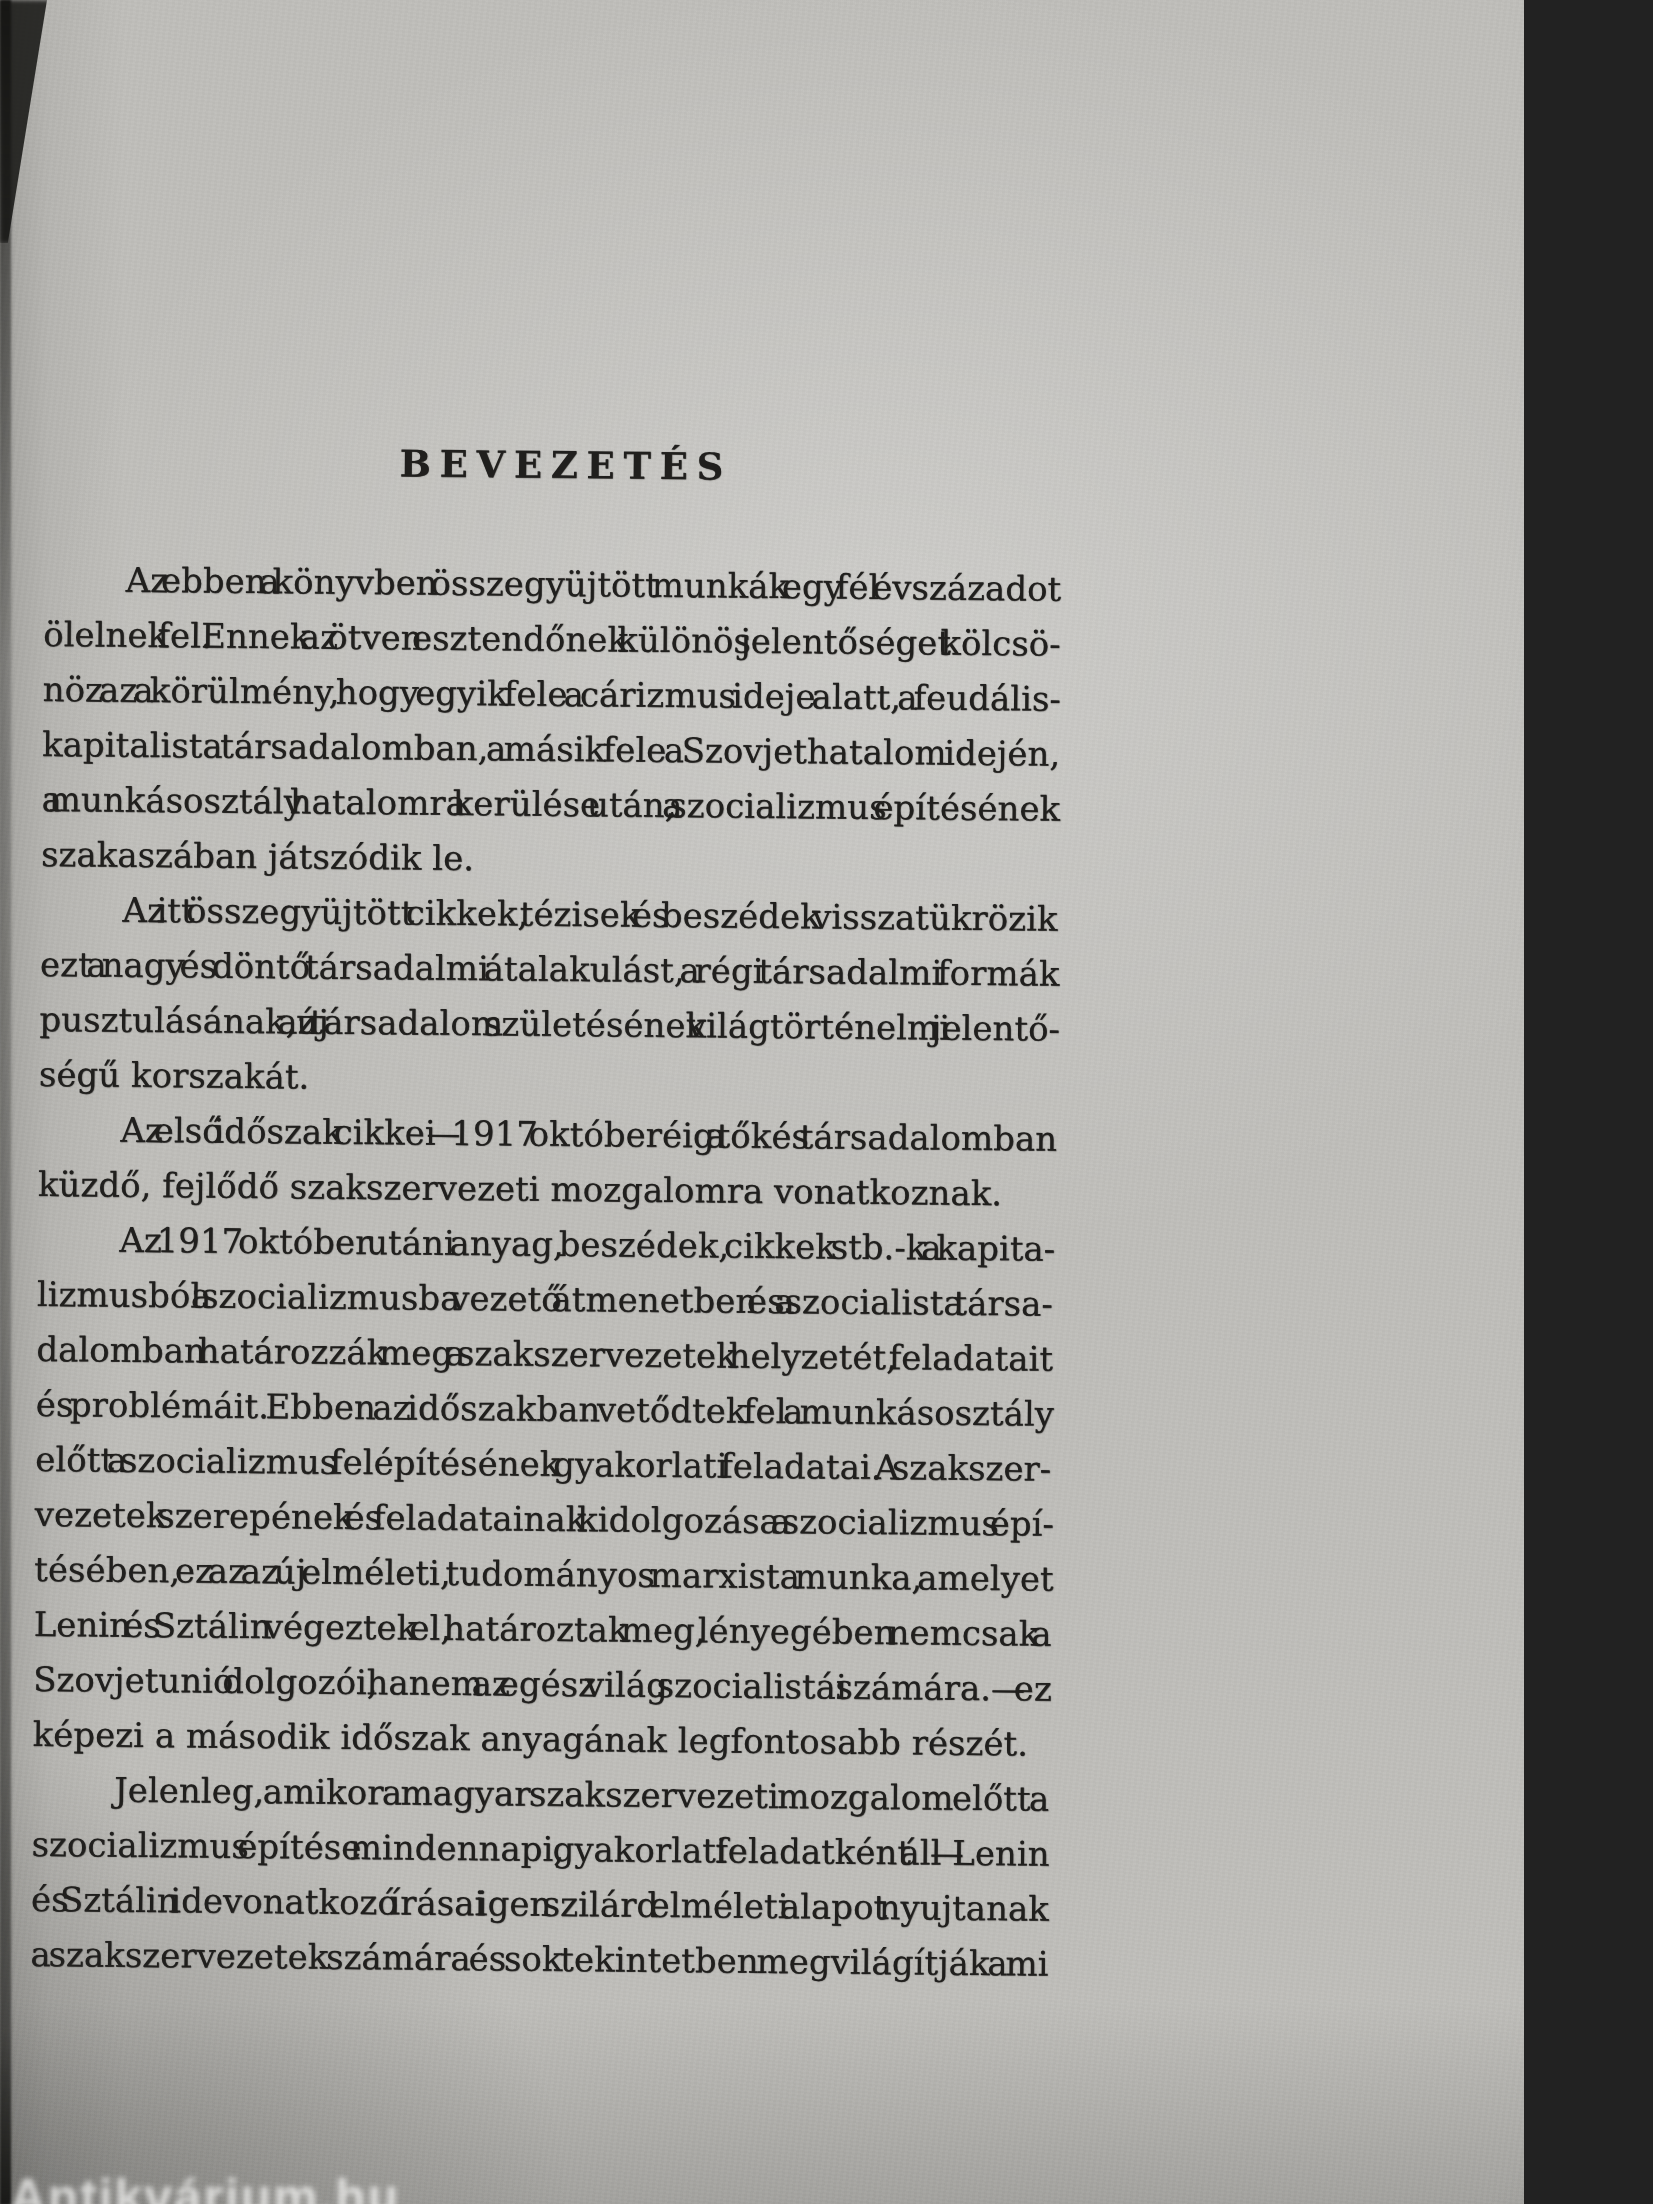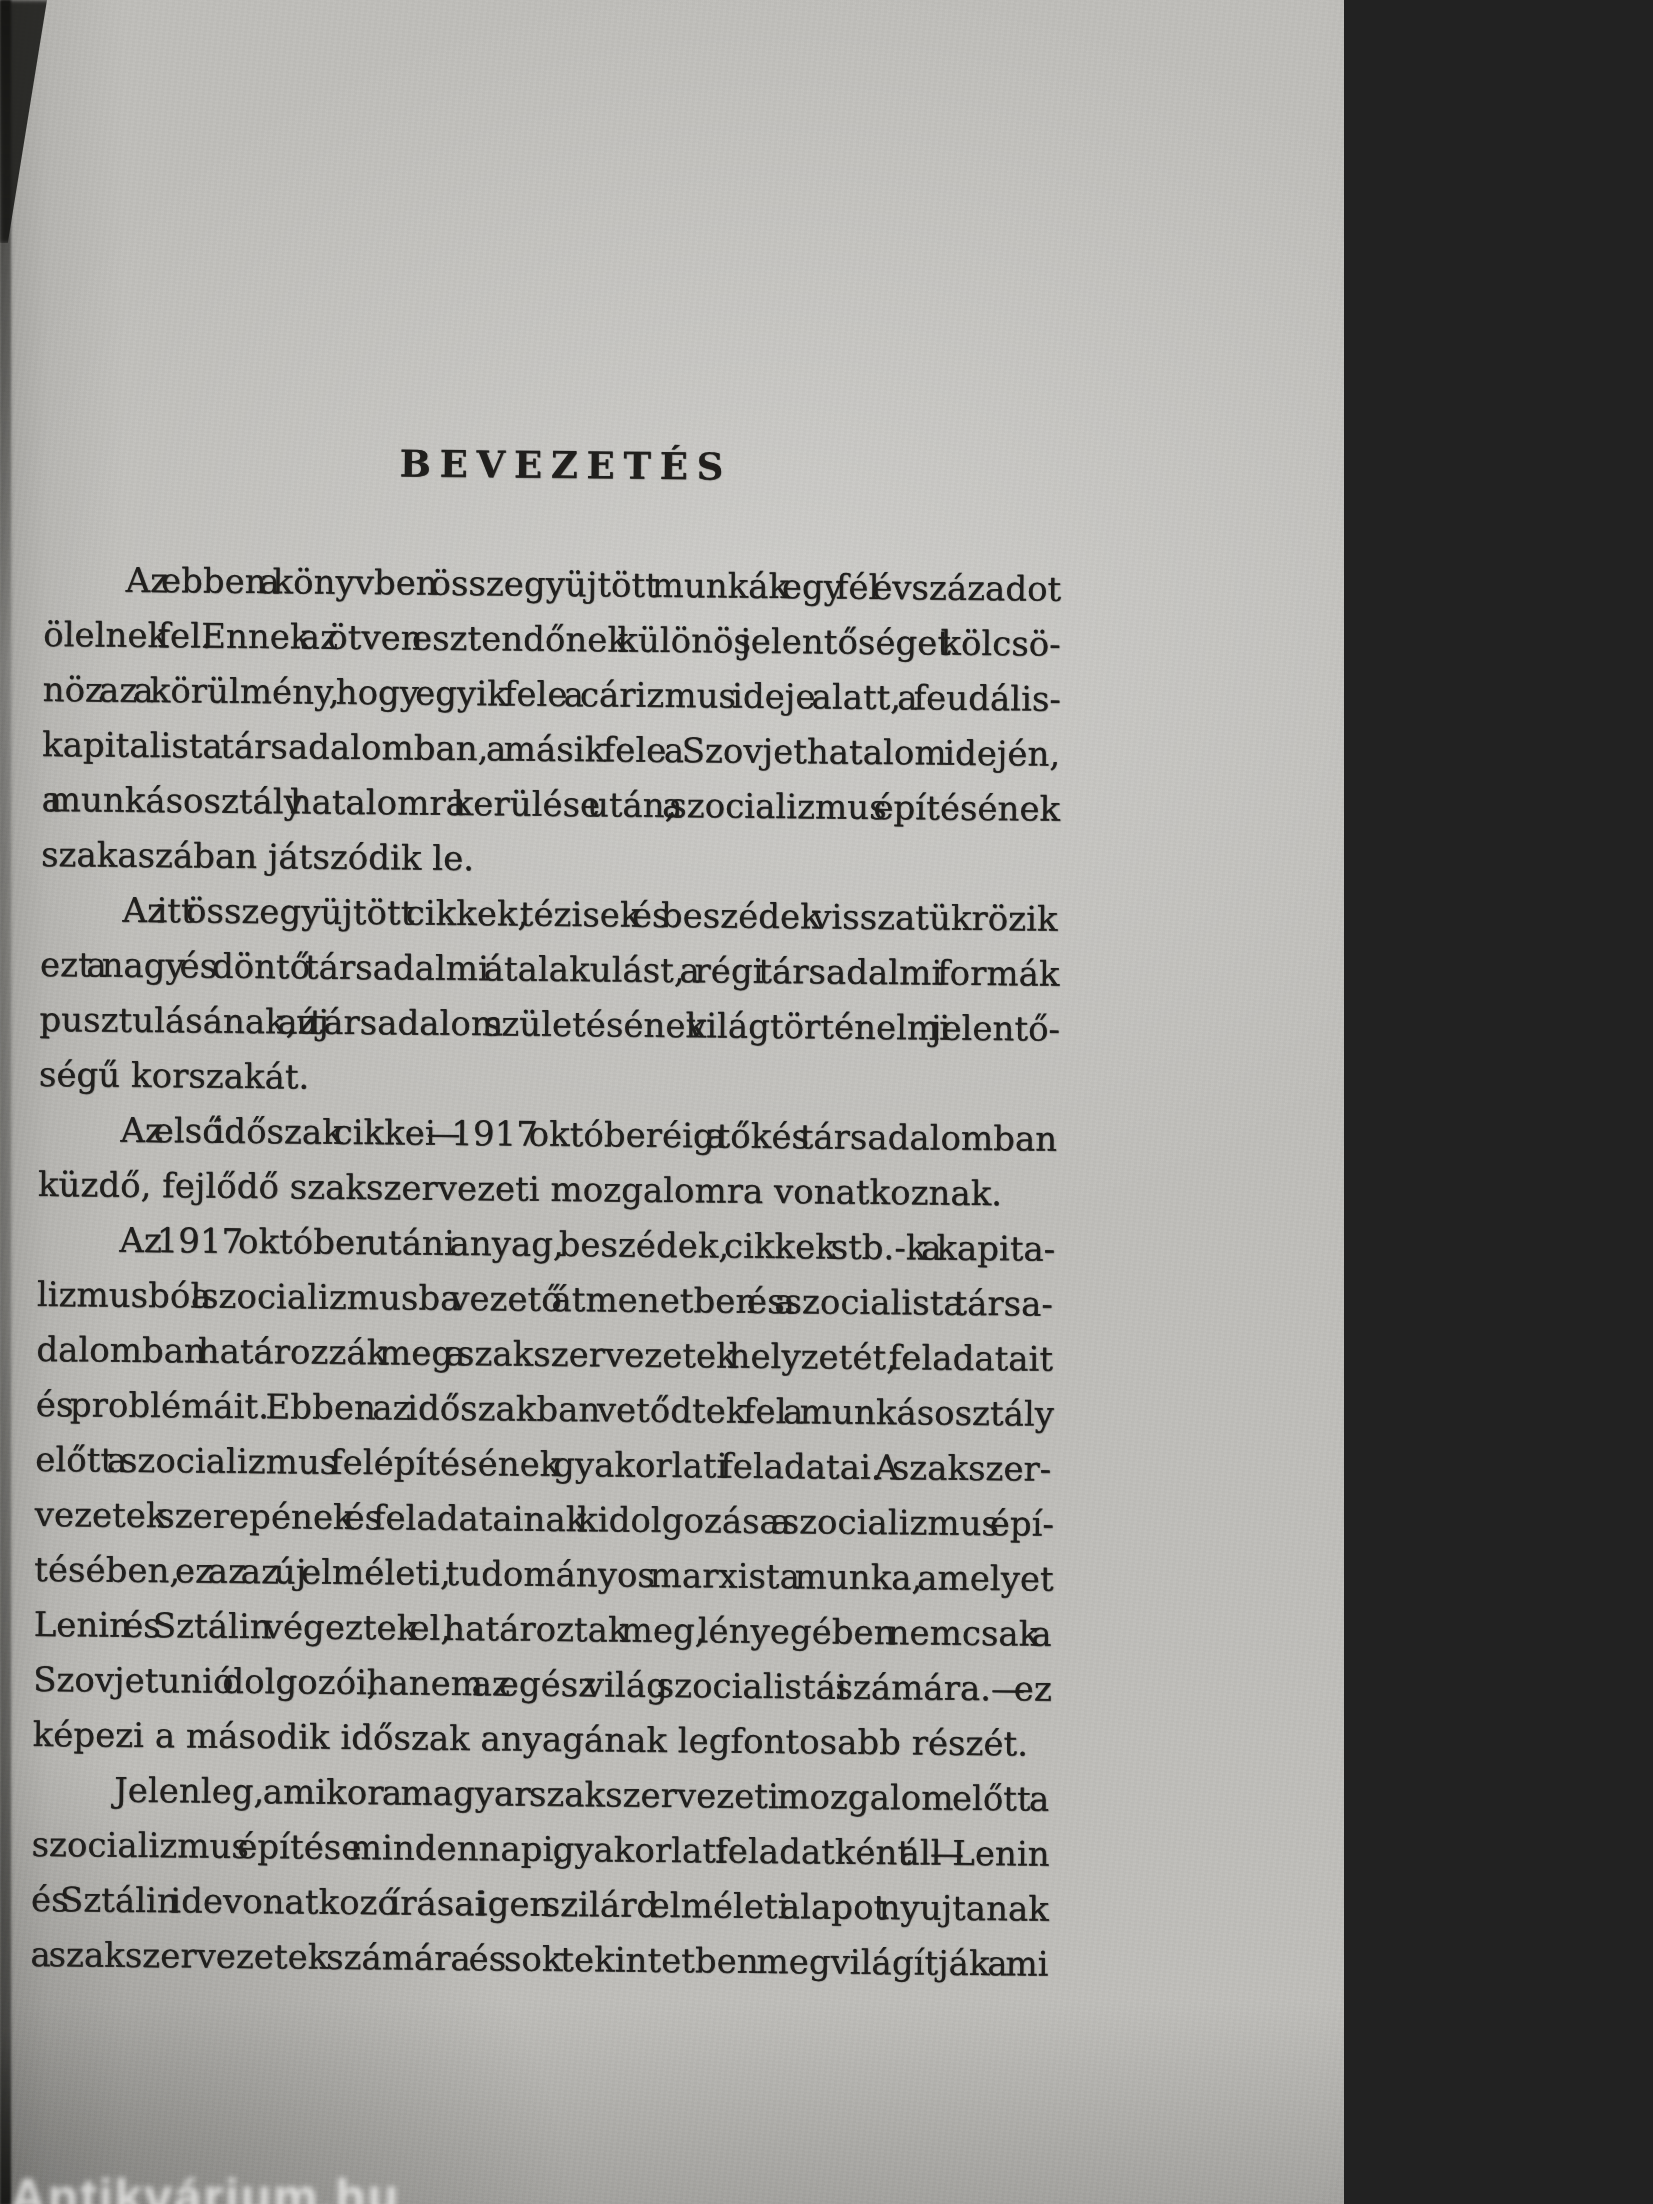--- a/index.html
+++ b/index.html
@@ -1,18 +1,18 @@
 <!DOCTYPE html>
 <html><head>
 <meta charset="utf-8">
 <style>
   html,body{margin:0;padding:0;background:#222;}
   .page{
     position:relative;
-    width:1344px;height:2205px;
+    width:1524px;height:2205px;
     overflow:hidden;
     background-color:#bfbeba;
     background-image:
       repeating-linear-gradient(7deg, rgba(255,255,255,0.012) 0 1.9px, rgba(0,0,0,0.012) 1.9px 3.9px),
       repeating-linear-gradient(97deg, rgba(255,255,255,0.010) 0 2.9px, rgba(0,0,0,0.010) 2.9px 5.8px),
       radial-gradient(ellipse 1213px 922px at 58% 28%, rgba(255,255,255,0.22), rgba(255,255,255,0) 70%),
       radial-gradient(ellipse 922px 728px at 0% 100%, rgba(10,10,8,0.24), rgba(10,10,8,0) 62%),
       linear-gradient(90deg, rgba(15,15,13,0.30) 0px, rgba(15,15,13,0.12) 15.5px, rgba(15,15,13,0.05) 49px, rgba(15,15,13,0) 126px),
       linear-gradient(0deg, rgba(20,20,18,0.16) 0px, rgba(20,20,18,0) 204px),
       radial-gradient(ellipse 140% 120% at 52% 45%, rgba(0,0,0,0) 55%, rgba(0,0,0,0.10) 100%);

